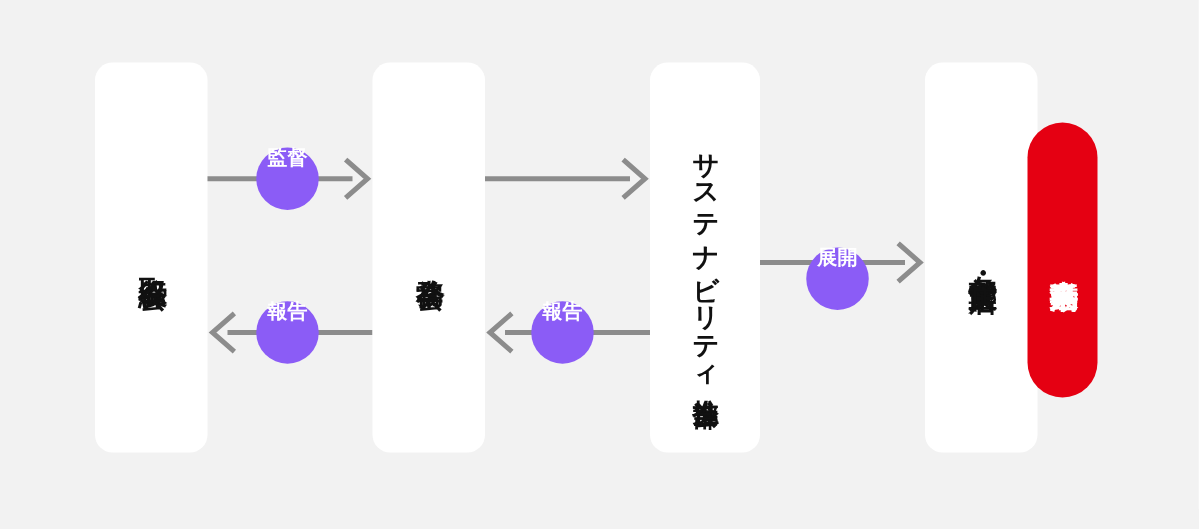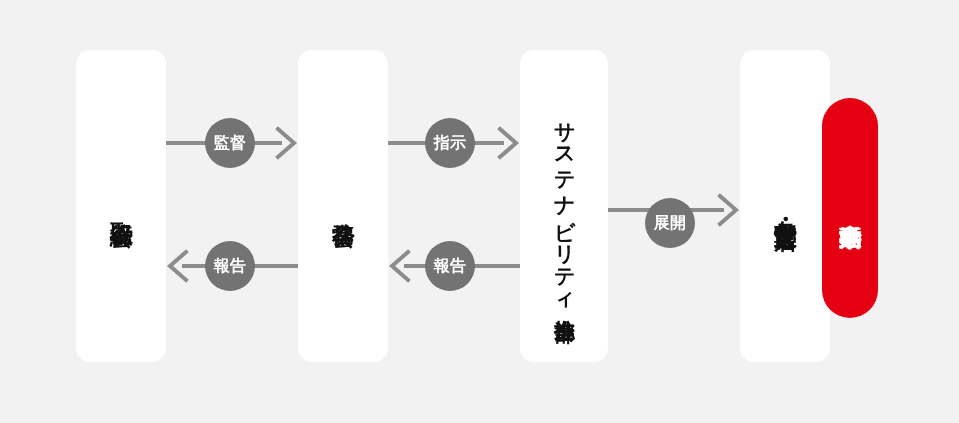--- a/index.html
+++ b/index.html
@@ -72,23 +72,23 @@
     display: block;
     overflow: visible;
   }
 
   
   .relation-badge {
     position: absolute;
     width: 50px;
     height: 50px;
     border-radius: 50%;
-    background: #737373;
+    background: #8b5cf6;
     display: flex;
-    align-items: center;
+    align-items: flex-start;
     justify-content: center;
   }
 
   .relation-badge-label {
     color: #ffffff;
     font-size: 16px;
     font-weight: 700;
     line-height: 1;
     letter-spacing: 0.01em;
     white-space: nowrap;
@@ -127,23 +127,20 @@
   <div class="node-box" style="left:298px; top:50px; width:90px; height:312px;">
     <span class="node-label">常務会</span>
   </div>
 
   <div class="connector" style="left:388px; top:123px; width:132px;">
     <svg width="132" height="40" viewBox="0 0 132 40" aria-hidden="true">
       <line x1="0" y1="20" x2="116" y2="20" stroke="#8c8c8c" stroke-width="4"></line>
       <polyline points="112,6 128,20 112,34" fill="none" stroke="#8c8c8c" stroke-width="4" stroke-linecap="square" stroke-linejoin="miter"></polyline>
     </svg>
   </div>
-  <div class="relation-badge" style="left:425px; top:118px;">
-    <span class="relation-badge-label">指示</span>
-  </div>
 
   <div class="connector" style="left:388px; top:246px; width:132px;">
     <svg width="132" height="40" viewBox="0 0 132 40" aria-hidden="true">
       <line x1="16" y1="20" x2="132" y2="20" stroke="#8c8c8c" stroke-width="4"></line>
       <polyline points="20,6 4,20 20,34" fill="none" stroke="#8c8c8c" stroke-width="4" stroke-linecap="square" stroke-linejoin="miter"></polyline>
     </svg>
   </div>
   <div class="relation-badge" style="left:425px; top:241px;">
     <span class="relation-badge-label">報告</span>
   </div>

